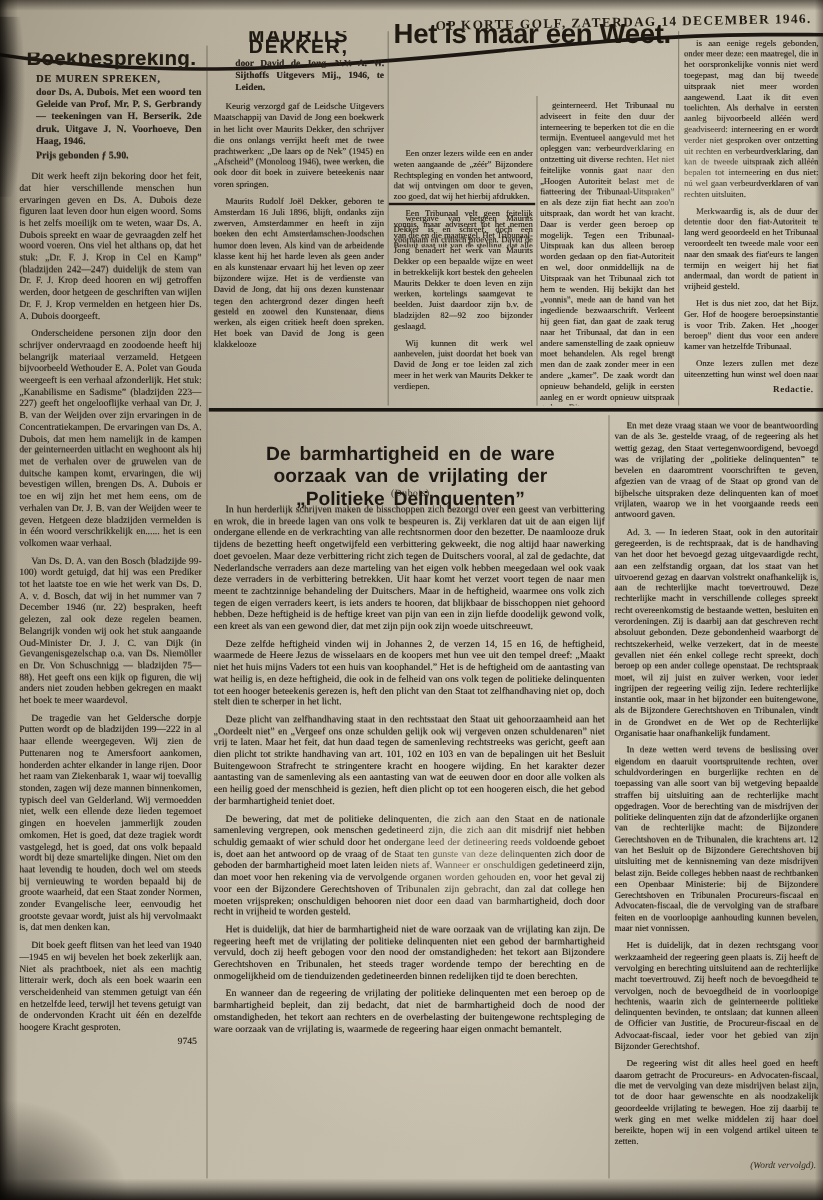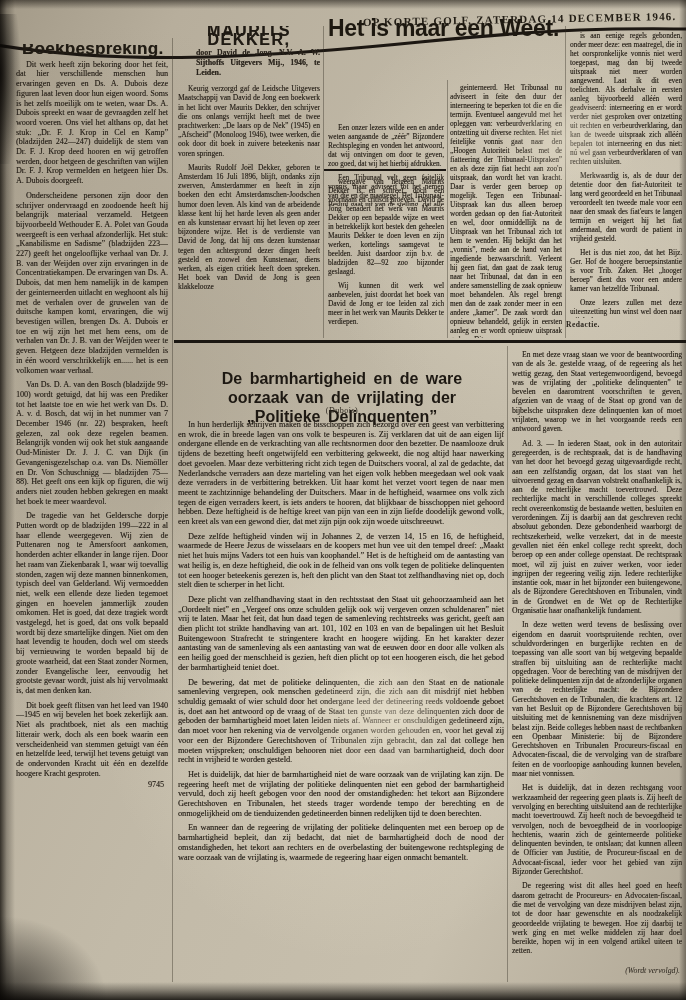--- a/index.html
+++ b/index.html
@@ -50,21 +50,21 @@
   .colC-dek{ left:328px; top:178px; width:116px; height:160px; font-size:7.2px; line-height:9px; }
   .colD{ left:450px; top:84px; width:112px; height:254px; font-size:7.2px; line-height:9px; }
   .colE{ left:570px; top:32px; width:112px; height:286px; font-size:7.2px; line-height:9px; }
 
   .weet-head{
     position:absolute; left:328px; top:15px; width:240px;
     font-family:"Liberation Sans","DejaVu Sans",sans-serif; font-weight:bold;
     font-size:23px; letter-spacing:-0.3px; white-space:nowrap; color:#1d1810;
   }
   .weet-signoff{
-    position:absolute; left:566px; top:320px; width:112px; text-align:left;
+    position:absolute; left:566px; top:320px; width:112px; text-align:right;
     font-size:7.6px; font-weight:bold; letter-spacing:0.4px;
   }
 
   
   .barm-head{
     position:absolute; left:180px; top:348px; width:324px; text-align:center;
     font-family:"Liberation Sans","DejaVu Sans",sans-serif; font-weight:bold;
     font-size:16px; line-height:19px; word-spacing:3px; color:#1d1812;margin-top:21px;
   }
   .barm-sub{
@@ -113,20 +113,25 @@
   <div class="vrule" style="left:323px;top:26px;height:312px;"></div>
   <div class="vrule" style="left:447px;top:80px;height:258px;"></div>
   <div class="vrule" style="left:565px;top:26px;height:312px;"></div>
   <div class="vrule" style="left:507px;top:346px;height:636px;"></div>
 
   <div class="hrule-heavy" style="left:174px;top:340px;width:512px;height:3px;"></div>
   <div class="hrule-heavy" style="left:324px;top:169px;width:122px;height:2px;"></div>
 
   <div class="col colA txt">
     <div class="boek-title">Boekbespreking.</div>
+    <div class="bookhead">
+      <div class="bt">DE MUREN SPREKEN,</div>
+      <div class="bm">door Ds. A. Dubois. Met een woord ten Geleide van Prof. Mr. P. S. Gerbrandy — teekeningen van H. Berserik. 2de druk. Uitgave J. N. Voorhoeve, Den Haag, 1946.</div>
+      <div class="bp">Prijs gebonden ƒ 5.90.</div>
+    </div>
     <p>Dit werk heeft zijn bekoring door het feit, dat hier verschillende menschen hun ervaringen geven en Ds. A. Dubois deze figuren laat leven door hun eigen woord. Soms is het zelfs moeilijk om te weten, waar Ds. A. Dubois spreekt en waar de gevraagden zelf het woord voeren. Ons viel het althans op, dat het stuk: „Dr. F. J. Krop in Cel en Kamp” (bladzijden 242—247) duidelijk de stem van Dr. F. J. Krop deed hooren en wij getroffen werden, door hetgeen de geschriften van wijlen Dr. F. J. Krop vermelden en hetgeen hier Ds. A. Dubois doorgeeft.</p>
     <p>Onderscheidene personen zijn door den schrijver ondervraagd en zoodoende heeft hij belangrijk materiaal verzameld. Hetgeen bijvoorbeeld Wethouder E. A. Polet van Gouda weergeeft is een verhaal afzonderlijk. Het stuk: „Kanabilisme en Sadisme” (bladzijden 223—227) geeft het ongelooflijke verhaal van Dr. J. B. van der Weijden over zijn ervaringen in de Concentratiekampen. De ervaringen van Ds. A. Dubois, dat men hem namelijk in de kampen der geinterneerden uitlacht en weghoont als hij met de verhalen over de gruwelen van de duitsche kampen komt, ervaringen, die wij bevestigen willen, brengen Ds. A. Dubois er toe en wij zijn het met hem eens, om de verhalen van Dr. J. B. van der Weijden weer te geven. Hetgeen deze bladzijden vermelden is in één woord verschrikkelijk en...... het is een volkomen waar verhaal.</p>
     <p>Van Ds. D. A. van den Bosch (bladzijde 99-100) wordt getuigd, dat hij was een Prediker tot het laatste toe en wie het werk van Ds. D. A. v. d. Bosch, dat wij in het nummer van 7 December 1946 (nr. 22) bespraken, heeft gelezen, zal ook deze regelen beamen. Belangrijk vonden wij ook het stuk aangaande Oud-Minister Dr. J. J. C. van Dijk (in Gevangenisgezelschap o.a. van Ds. Niemöller en Dr. Von Schuschnigg — bladzijden 75—88). Het geeft ons een kijk op figuren, die wij anders niet zouden hebben gekregen en maakt het boek te meer waardevol.</p>
     <p>De tragedie van het Geldersche dorpje Putten wordt op de bladzijden 199—222 in al haar ellende weergegeven. Wij zien de Puttenaren nog te Amersfoort aankomen, honderden achter elkander in lange rijen. Door het raam van Ziekenbarak 1, waar wij toevallig stonden, zagen wij deze mannen binnenkomen, typisch deel van Gelderland. Wij vermoedden niet, welk een ellende deze lieden tegemoet gingen en hoevelen jammerlijk zouden omkomen. Het is goed, dat deze tragiek wordt vastgelegd, het is goed, dat ons volk bepaald wordt bij deze smartelijke dingen. Niet om den haat levendig te houden, doch wel om steeds bij vernieuwing te worden bepaald bij de groote waarheid, dat een Staat zonder Normen, zonder Evangelische leer, eenvoudig het grootste gevaar wordt, juist als hij vervolmaakt is, dat men denken kan.</p>
     <p>Dit boek geeft flitsen van het leed van 1940—1945 en wij bevelen het boek zekerlijk aan. Niet als prachtboek, niet als een machtig litterair werk, doch als een boek waarin een verscheidenheid van stemmen getuigt van één en hetzelfde leed, terwijl het tevens getuigt van de ondervonden Kracht uit één en dezelfde hoogere Kracht gesproten.</p>
     <div class="boek-num">9745</div>
   </div>
 
   <div class="col colB txt">
     <div class="dek-title">MAURITS DEKKER,</div>

